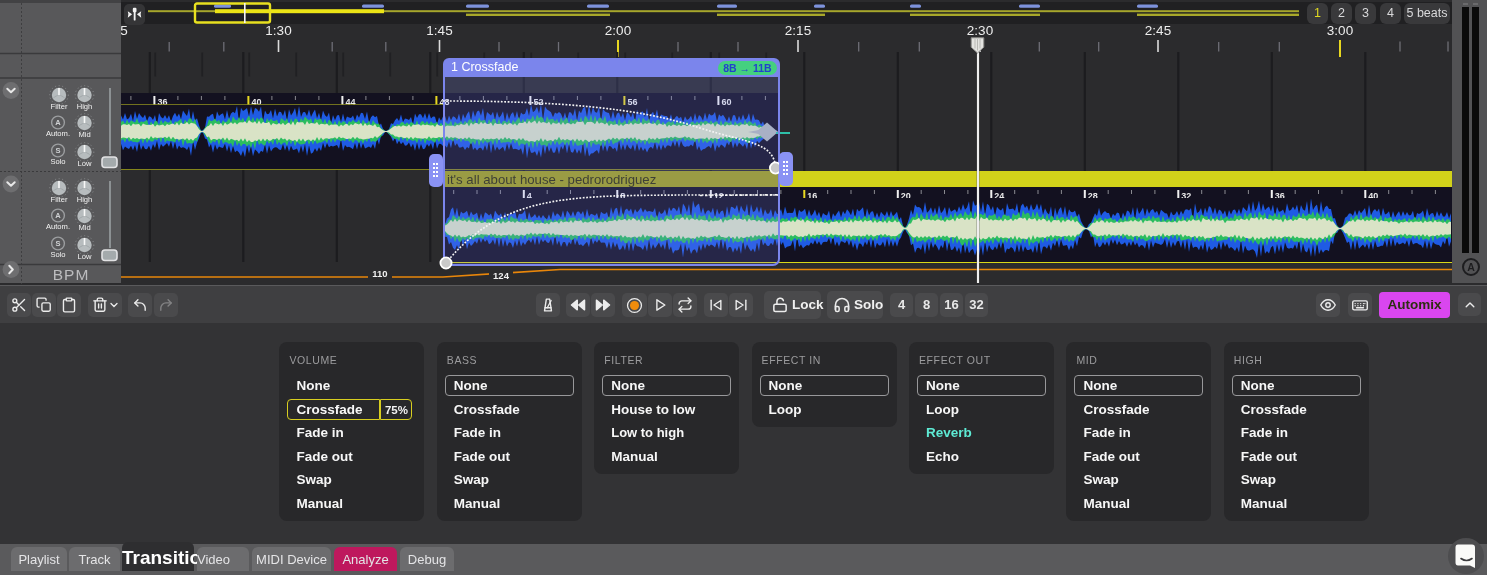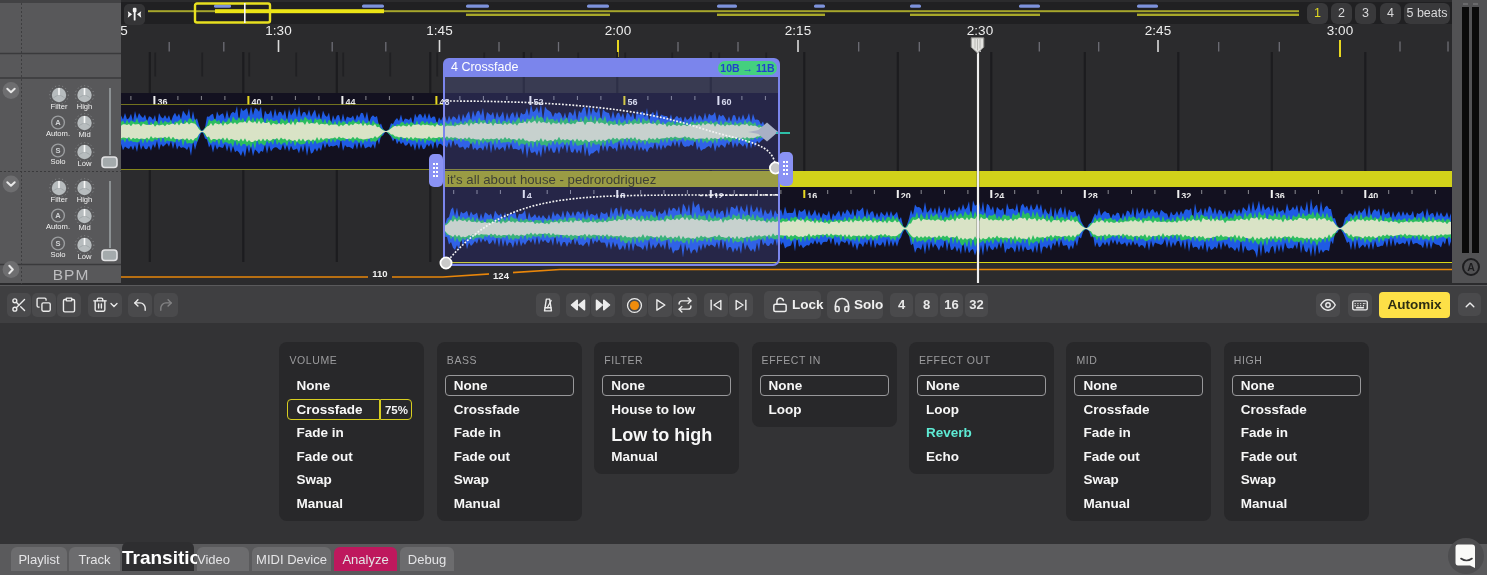--- a/index.html
+++ b/index.html
@@ -248,22 +248,22 @@
     <svg class="abs" style="left:0;top:260px" width="1331" height="23" viewBox="121 260 1331 23">
       <path d="M121 277 L443 277 L560 269.5 L1452 269.5" stroke="#e8860a" stroke-width="1.7" fill="none"></path>
       <rect x="368" y="268" width="24" height="10" fill="#2b2b2d"></rect>
       <text x="380" y="276.5" font-size="9.5" font-weight="bold" fill="#f0f0f0" text-anchor="middle">110</text>
       <rect x="489" y="270" width="24" height="10" fill="#2b2b2d"></rect>
       <text x="501" y="278.5" font-size="9.5" font-weight="bold" fill="#f0f0f0" text-anchor="middle">124</text>
     </svg>
 
     <div class="abs" style="left:322px;top:77px;width:337px;height:189px;background:rgba(120,132,245,0.19);border-left:2px solid #7b85ec;border-right:2px solid #7b85ec;border-bottom:2px solid #7b85ec;border-radius:0 0 7px 7px"></div>
     <div class="abs" style="left:322px;top:58px;width:337px;height:19px;background:#7b85ec;border-radius:6px 6px 0 0">
-      <span style="position:absolute;left:8px;top:2px;font-size:12.5px;color:#fff">4 Crossfade</span>
-      <div style="position:absolute;right:3px;top:2.5px;width:59px;height:14.5px;background:#44d07f;border-radius:8px;text-align:center;font-size:10.5px;font-weight:bold;color:#2242cc;line-height:14.5px">10B → 11B</div>
+      <span style="position:absolute;left:8px;top:2px;font-size:12.5px;color:#fff">1 Crossfade</span>
+      <div style="position:absolute;right:3px;top:2.5px;width:59px;height:14.5px;background:#44d07f;border-radius:8px;text-align:center;font-size:10.5px;font-weight:bold;color:#2242cc;line-height:14.5px">8B → 11B</div>
     </div>
 
     <svg class="abs" style="left:0;top:0" width="1331" height="283" viewBox="121 0 1331 283" fill="none">
       <path d="M443,101 C560,101 640,108 700,128 C748,143 774,142 775.5,168" stroke="#f4f4f4" stroke-width="1.65" stroke-dasharray="1.8 1.6"></path>
       <path d="M446.0,263.0 L450.1,258.1 L454.3,253.4 L458.4,249.1 L462.6,245.0 L466.8,241.2 L470.9,237.6 L475.1,234.3 L479.2,231.1 L483.4,228.2 L487.5,225.5 L491.6,223.0 L495.8,220.6 L499.9,218.5 L504.1,216.4 L508.2,214.6 L512.4,212.8 L516.5,211.2 L520.7,209.7 L524.9,208.4 L529.0,207.1 L533.1,205.9 L537.3,204.9 L541.5,203.9 L545.6,203.0 L549.8,202.2 L553.9,201.4 L558.0,200.7 L562.2,200.1 L566.4,199.6 L570.5,199.1 L574.6,198.6 L578.8,198.2 L583.0,197.8 L587.1,197.5 L591.2,197.2 L595.4,196.9 L599.5,196.6 L603.7,196.4 L607.9,196.2 L612.0,196.1 L616.1,195.9 L620.3,195.8 L624.5,195.7 L628.6,195.6 L632.8,195.5 L636.9,195.4 L641.0,195.3 L645.2,195.3 L649.4,195.2 L653.5,195.2 L657.6,195.2 L661.8,195.1 L666.0,195.1 L670.1,195.1 L674.2,195.1 L678.4,195.0 L682.5,195.0 L686.7,195.0 L690.9,195.0 L695.0,195.0 L699.1,195.0 L703.3,195.0 L707.5,195.0 L711.6,195.0 L715.8,195.0 L719.9,195.0 L724.0,195.0 L728.2,195.0 L732.4,195.0 L736.5,195.0 L740.6,195.0 L744.8,195.0 L749.0,195.0 L753.1,195.0 L757.2,195.0 L761.4,195.0 L765.5,195.0 L769.7,195.0 L773.9,195.0 L778.0,195.0" stroke="#f4f4f4" stroke-width="1.65" stroke-dasharray="1.8 1.6"></path>
       <line x1="700" y1="195.5" x2="778" y2="194.8" stroke="#f4f4f4" stroke-width="1.6" stroke-dasharray="2.5 2.5"></line>
       <circle cx="775.5" cy="168" r="5.6" fill="#c9c9c9" stroke="#ffffff" stroke-width="1.8"></circle>
       <circle cx="446" cy="263" r="5.6" fill="#c9c9c9" stroke="#ffffff" stroke-width="1.8"></circle>
     </svg>
 
@@ -522,21 +522,21 @@
         <line x1="13" y1="10" x2="13" y2="10"></line>
         <line x1="17" y1="10" x2="17" y2="10"></line>
         <line x1="19" y1="10" x2="19" y2="10"></line>
         <line x1="5" y1="13" x2="5" y2="13"></line>
         <line x1="9" y1="13" x2="9" y2="13"></line>
         <line x1="13" y1="13" x2="13" y2="13"></line>
         <line x1="17" y1="13" x2="17" y2="13"></line>
         <line x1="7" y1="16" x2="17" y2="16"></line>
       </svg>
     </div>
-<div style="position:absolute;left:1379px;top:292px;width:71px;height:26px;background:#fde047;border-radius:4px;padding-left:40px;">
+<div style="position:absolute;left:1379px;top:292px;width:71px;height:26px;background:#d946ef;border-radius:4px;padding-left:40px;">
       <span style="position:absolute;left:0;top:5px;width:100%;text-align:center;font-size:13.5px;font-weight:bold;color:#2e2e12">Automix</span>
     </div>
 <div style="position:absolute;left:1458px;top:293px;width:23px;height:23px;background:#4a4a4c;border-radius:5px;">
       <svg width="18" height="18" viewBox="-1 -1 26 26" style="position:absolute;left:3px;top:3px;opacity:1" fill="none" stroke="#ececec" stroke-width="2" stroke-linecap="round" stroke-linejoin="round">
         <polyline points="6.5 14.5 12 9 17.5 14.5"></polyline>
       </svg>
     </div>
 
   <div class="abs" style="left:0;top:323px;width:1487px;height:221px;background:#333335"></div>
 <div style="position:absolute;left:279.4px;top:342px;width:145px;height:179px;background:#28282a;border-radius:8px">
@@ -558,21 +558,21 @@
       <div style="position:absolute;left:17px;top:83.2px;font-size:13.5px;font-weight:bold;color:#f7f7f7">Fade in</div>
       <div style="position:absolute;left:17px;top:106.7px;font-size:13.5px;font-weight:bold;color:#f7f7f7">Fade out</div>
       <div style="position:absolute;left:17px;top:130.2px;font-size:13.5px;font-weight:bold;color:#f7f7f7">Swap</div>
       <div style="position:absolute;left:17px;top:153.7px;font-size:13.5px;font-weight:bold;color:#f7f7f7">Manual</div>
     </div>
 <div style="position:absolute;left:594.2px;top:342px;width:145px;height:132px;background:#28282a;border-radius:8px">
       <div style="position:absolute;left:10px;top:12px;font-size:10.5px;letter-spacing:0.6px;color:#9c9c9e">FILTER</div>
       <div style="position:absolute;left:8px;top:33.0px;width:129px;height:21px;border:1px solid #98989a;border-radius:4px"></div>
       <div style="position:absolute;left:17px;top:36.2px;font-size:13.5px;font-weight:bold;color:#f7f7f7">None</div>
       <div style="position:absolute;left:17px;top:59.7px;font-size:13.5px;font-weight:bold;color:#f7f7f7">House to low</div>
-      <div style="position:absolute;left:17px;top:83.2px;font-size:18px;font-weight:bold;color:#f7f7f7">Low to high</div>
+      <div style="position:absolute;left:17px;top:83.2px;font-size:13px;font-weight:bold;color:#f7f7f7">Low to high</div>
       <div style="position:absolute;left:17px;top:106.7px;font-size:13.5px;font-weight:bold;color:#f7f7f7">Manual</div>
     </div>
 <div style="position:absolute;left:751.6px;top:342px;width:145px;height:85px;background:#28282a;border-radius:8px">
       <div style="position:absolute;left:10px;top:12px;font-size:10.5px;letter-spacing:0.6px;color:#9c9c9e">EFFECT IN</div>
       <div style="position:absolute;left:8px;top:33.0px;width:129px;height:21px;border:1px solid #98989a;border-radius:4px"></div>
       <div style="position:absolute;left:17px;top:36.2px;font-size:13.5px;font-weight:bold;color:#f7f7f7">None</div>
       <div style="position:absolute;left:17px;top:59.7px;font-size:13.5px;font-weight:bold;color:#f7f7f7">Loop</div>
     </div>
 <div style="position:absolute;left:909.0px;top:342px;width:145px;height:132px;background:#28282a;border-radius:8px">
       <div style="position:absolute;left:10px;top:12px;font-size:10.5px;letter-spacing:0.6px;color:#9c9c9e">EFFECT OUT</div>

